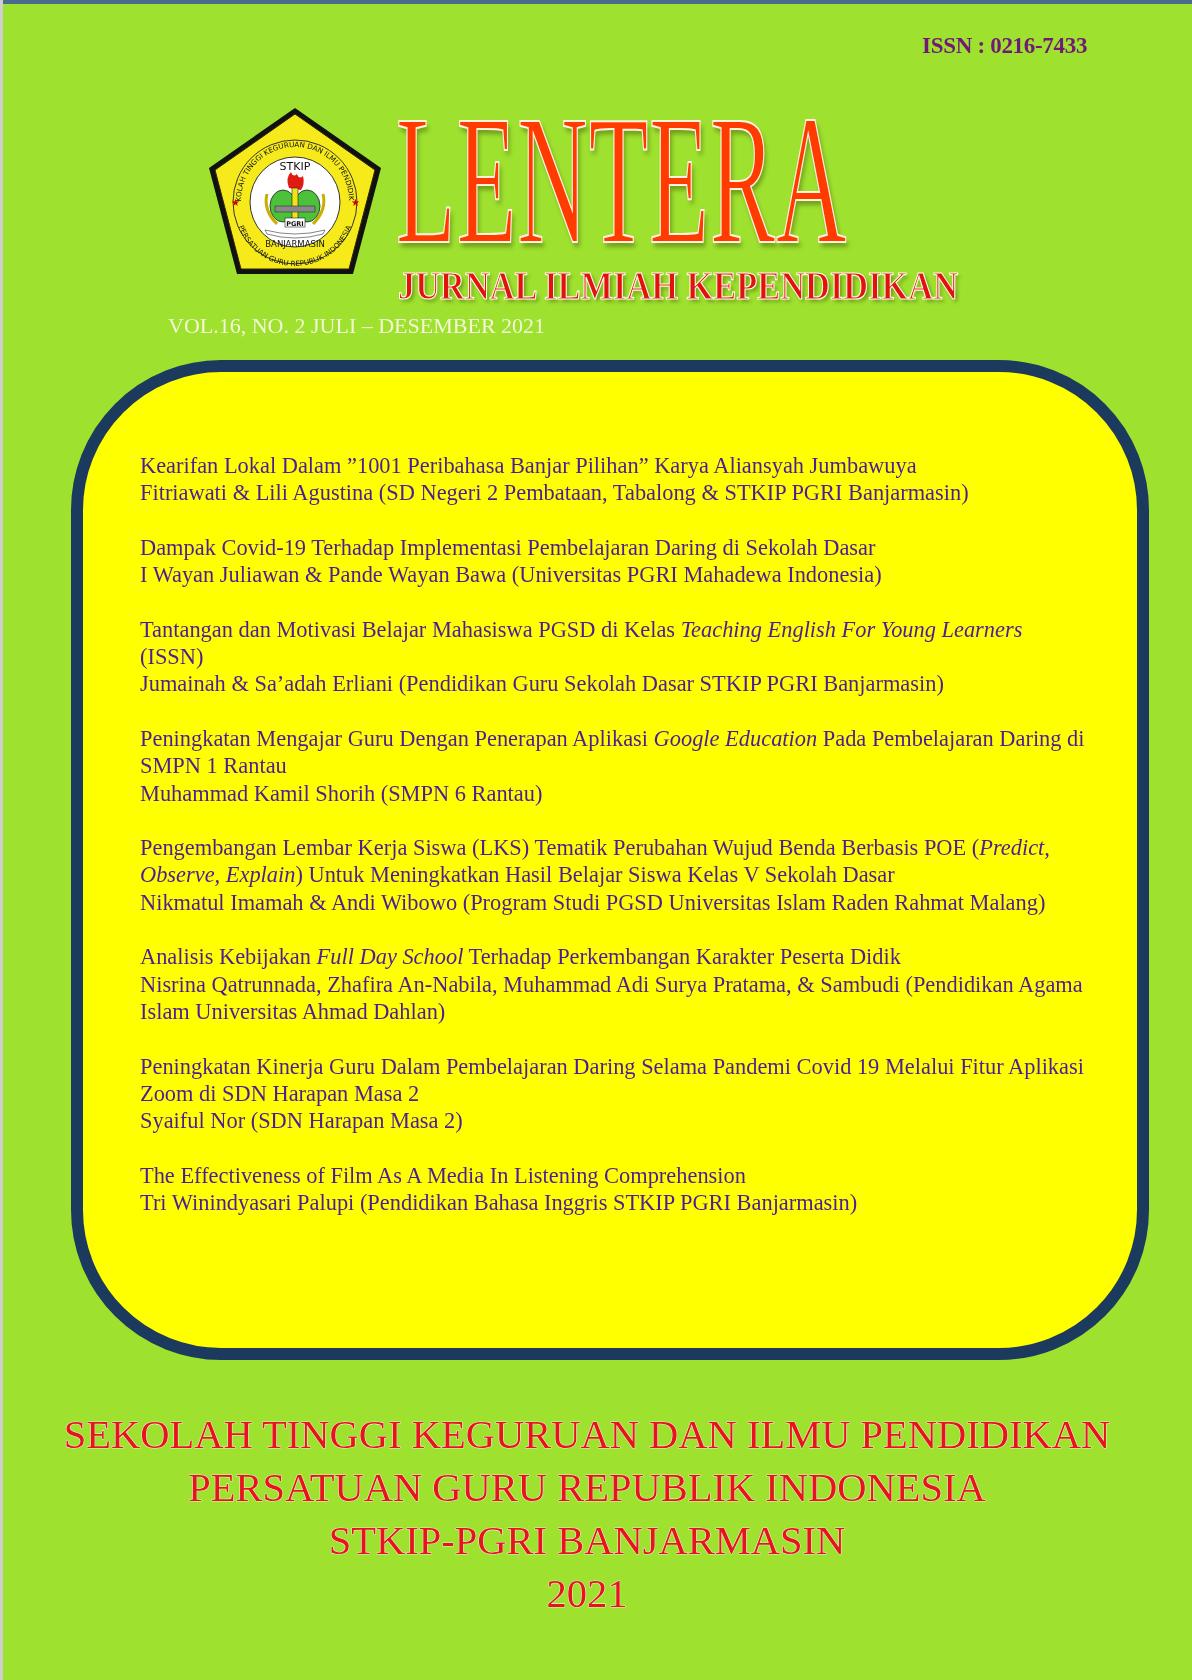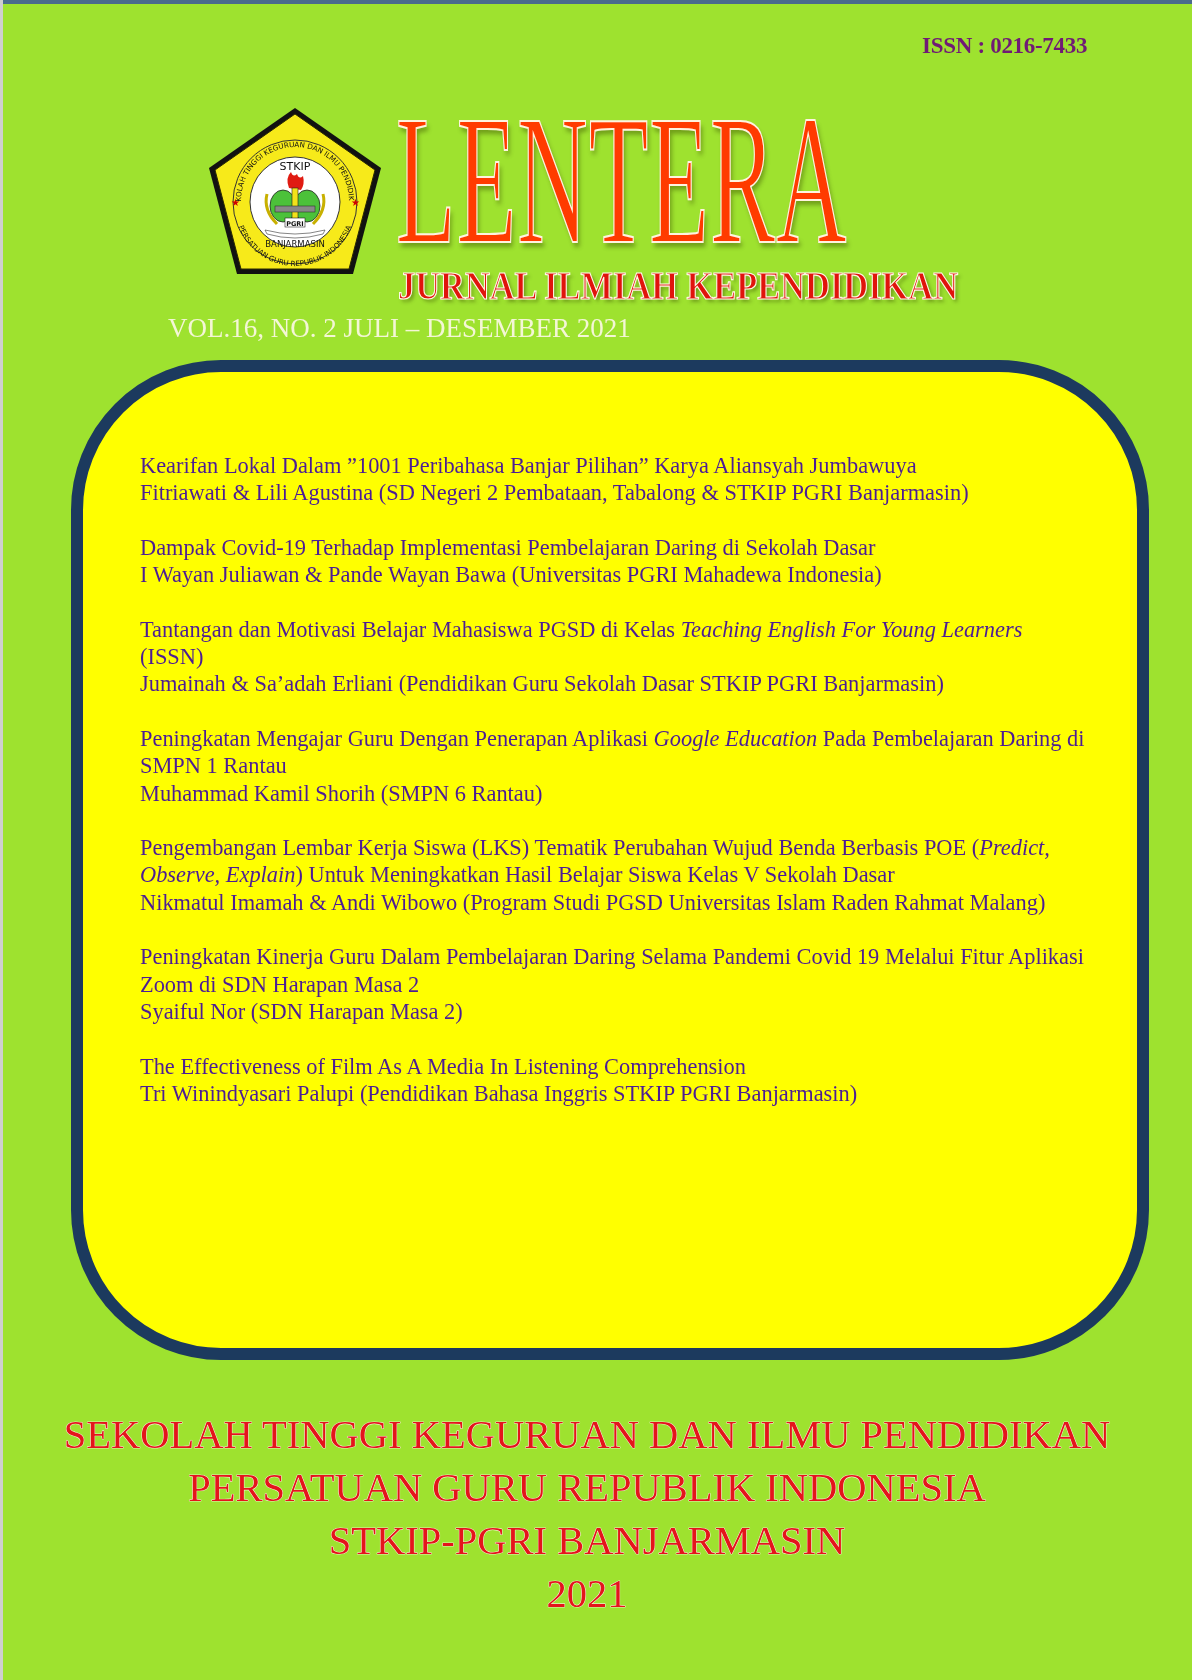--- a/index.html
+++ b/index.html
@@ -30,21 +30,21 @@
   .subtitle {
     position: absolute; left: 398px; top: 266px;
     font-size: 40px; line-height: 40px; font-weight: bold; color: #e0140c;
     -webkit-text-stroke: 1.2px #fff8e8;
     text-shadow: 3px 3px 4px rgba(60,80,0,0.45);
     transform: scaleX(0.86); transform-origin: left top;
     white-space: nowrap; letter-spacing: 0px;
   }
   .volume {
     position: absolute; left: 168px; top: 313px;
-    font-size: 27px; color: #f4f6d6; white-space: nowrap;
+    font-size: 22px; color: #f4f6d6; white-space: nowrap;
   }
 
   .toc-box {
     position: absolute; left: 71px; top: 360px; width: 1078px; height: 1000px;
     box-sizing: border-box;
     background: #ffff00; border: 12px solid #1c3a5e; border-radius: 150px;
   }
   .toc-list {
     position: absolute; left: 140px; top: 452px; width: 960px;
     font-size: 22.4px; line-height: 27.3px; color: #4c1d95;
@@ -123,20 +123,22 @@
   </div>
   <div class="article">
     <span class="t"><span>Peningkatan Mengajar Guru Dengan  Penerapan Aplikasi </span><i>Google  Education</i><span> Pada  Pembelajaran Daring di SMPN 1 Rantau</span></span>
     <span class="a">Muhammad Kamil Shorih (SMPN 6 Rantau)</span>
   </div>
   <div class="article justify">
     <span class="t"><span>Pengembangan Lembar Kerja Siswa (LKS) Tematik Perubahan Wujud Benda Berbasis POE (</span><i>Predict, Observe, Explain</i><span>) Untuk Meningkatkan Hasil Belajar Siswa Kelas V Sekolah Dasar</span></span>
     <span class="a">Nikmatul Imamah &amp; Andi Wibowo (Program Studi PGSD Universitas Islam Raden Rahmat Malang)</span>
   </div>
   <div class="article">
+    <span class="t"><span>Analisis Kebijakan </span><i>Full Day School</i><span> Terhadap Perkembangan Karakter Peserta Didik</span></span>
+    <span class="a">Nisrina Qatrunnada, Zhafira An-Nabila, Muhammad Adi Surya Pratama, &amp; Sambudi (Pendidikan Agama Islam Universitas Ahmad Dahlan)</span>
   </div>
   <div class="article">
     <span class="t"><span>Peningkatan Kinerja Guru Dalam Pembelajaran Daring Selama Pandemi Covid 19 Melalui Fitur Aplikasi Zoom di SDN Harapan Masa 2</span></span>
     <span class="a">Syaiful Nor (SDN Harapan Masa 2)</span>
   </div>
   <div class="article">
     <span class="t"><span>The Effectiveness of Film As A Media In Listening Comprehension</span></span>
     <span class="a">Tri Winindyasari Palupi (Pendidikan Bahasa Inggris STKIP PGRI Banjarmasin)</span>
   </div>
 </div>

